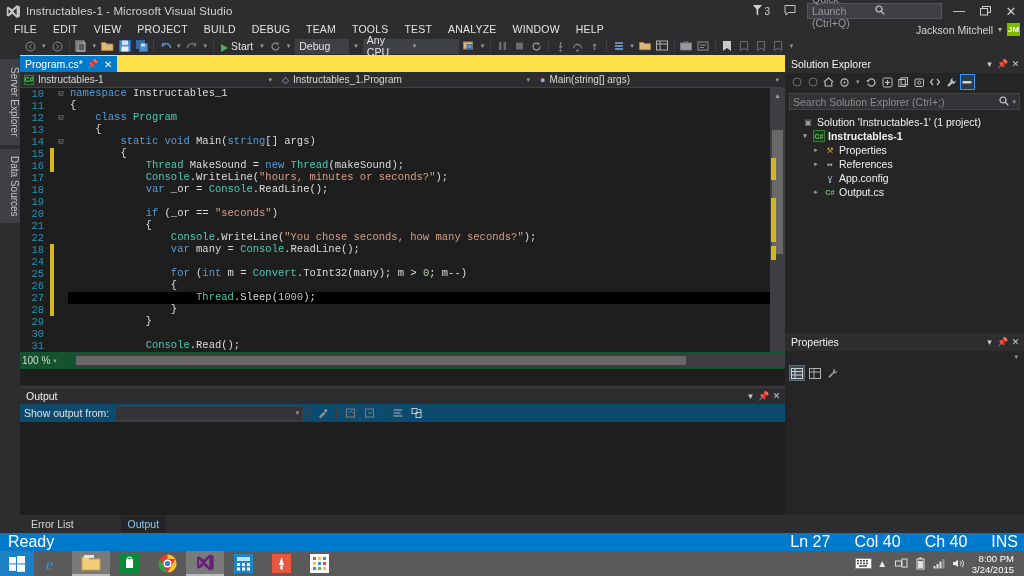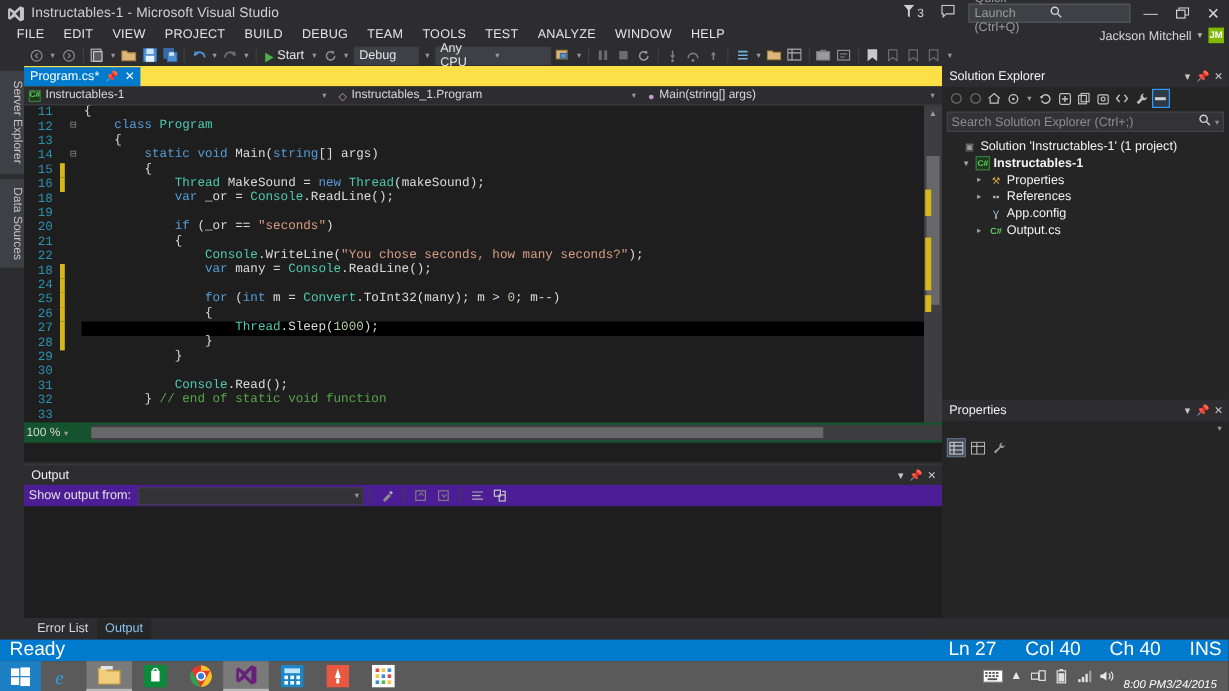--- a/index.html
+++ b/index.html
@@ -196,35 +196,35 @@
     background: #252526; border-top: 1px solid #3f3f46;
   }
   .pane-head {
     height: 16px; display: flex; align-items: center; padding: 0 2px;
     background: #2d2d30;
   }
   .pane-title { color: #f1f1f1; font-size: 10.5px; padding-left: 4px; flex: 1; }
   .pane-btn { width: 13px; height: 14px; display: flex; align-items: center; justify-content: center; color: #c8c8c8; font-size: 9px; }
   .out-toolbar {
     height: 18px; display: flex; align-items: center; gap: 2px; padding-left: 4px;
-    background: #4c1d95;
+    background: #0c4a6e;
   }
   .out-toolbar .lab { color: #e0e0e0; font-size: 10.5px; }
   .out-combo {
     width: 188px; height: 15px; background: #333337; border: 1px solid #3f3f46;
     display: flex; align-items: center; margin-left: 4px;
   }
   .out-combo .cv { margin-left: auto; color: #9a9a9a; font-size: 7px; padding-right: 3px; }
   .out-sep { width: 1px; height: 12px; background: #3f3f46; margin: 0 3px; }
   .out-body { position: absolute; top: 34px; left: 0; right: 0; bottom: 0; background: #1e1e1e; }
 
   
   .bottom-tabs {
     position: absolute; top: 515px; left: 20px; width: 765px; height: 18px;
-    background: #2d2d30; display: flex; align-items: center; padding-left: 4px;
+    background: #2d2d30; display: flex; align-items: center; padding-left: 4px; gap: 40px;
   }
   .btab { padding: 0 7px; height: 17px; display: flex; align-items: center; color: #d8d8d8; font-size: 10.5px; }
   .btab.active { background: #252526; color: #8bc4ef; }
 
   
   .rightdock {
     position: absolute; top: 55px; right: 0; width: 239px; height: 460px;
     background: #2d2d30;
   }
   .se { position: absolute; top: 0; left: 0; width: 239px; height: 278px; background: #252526; }
@@ -285,22 +285,22 @@
   }
   .tb-app {
     width: 38px; height: 25px; display: flex; align-items: center; justify-content: center;
   }
   .tb-app.active { background: #7a7a7a; border-bottom: 2px solid #b9b9b9; }
   .tray {
     margin-left: auto; display: flex; align-items: center; gap: 0px; padding-right: 4px; height: 25px;
   }
   .tray-ico { width: 19px; height: 25px; display: flex; align-items: center; justify-content: center; color: #e8e8e8; font-size: 10px; }
   .clock {
-    display: flex; flex-direction: row; align-items: flex-end; justify-content: center;
-    color: #fff; font-size: 9.5px; line-height: 11px; padding: 0 6px 0 4px; height: 25px; font-style: italic;
+    display: flex; flex-direction: column; align-items: flex-end; justify-content: center;
+    color: #fff; font-size: 9.5px; line-height: 11px; padding: 0 6px 0 4px; height: 25px;
   }
 </style>
 </head>
 <body>
 
 <div id="app">
 
   <div class="titlebar">
     <div class="vs-logo">
       <svg viewBox="0 0 16 16">
@@ -573,20 +573,26 @@
         <span class="ico-mth">●</span>
         <span class="lbl">Main(string[] args)</span>
         <span class="dd">▾</span>
       </div>
     </div>
 
     <div class="code-area">
       <table class="code-table">
         <tbody id="code-body">
             <tr class="row">
+              <td class="ln">10</td>
+              <td class="chg"></td>
+              <td class="fold">⊟</td>
+              <td class="codeline"><span class="kw">namespace </span><span class="pl">Instructables_1</span></td>
+            </tr>
+            <tr class="row">
               <td class="ln">11</td>
               <td class="chg"></td>
               <td class="fold"></td>
               <td class="codeline"><span class="pl">{</span></td>
             </tr>
             <tr class="row">
               <td class="ln">12</td>
               <td class="chg"></td>
               <td class="fold">⊟</td>
               <td class="codeline"><span class="kw">    class </span><span class="ty">Program</span></td>
@@ -607,20 +613,26 @@
               <td class="ln">15</td>
               <td class="chg mod"></td>
               <td class="fold"></td>
               <td class="codeline"><span class="pl">        {</span></td>
             </tr>
             <tr class="row">
               <td class="ln">16</td>
               <td class="chg mod"></td>
               <td class="fold"></td>
               <td class="codeline"><span class="pl">            </span><span class="ty">Thread</span><span class="pl"> MakeSound = </span><span class="kw">new </span><span class="ty">Thread</span><span class="pl">(makeSound);</span></td>
+            </tr>
+            <tr class="row">
+              <td class="ln">17</td>
+              <td class="chg"></td>
+              <td class="fold"></td>
+              <td class="codeline"><span class="pl">            </span><span class="ty">Console</span><span class="pl">.WriteLine(</span><span class="st">"hours, minutes or seconds?"</span><span class="pl">);</span></td>
             </tr>
             <tr class="row">
               <td class="ln">18</td>
               <td class="chg"></td>
               <td class="fold"></td>
               <td class="codeline"><span class="pl">            </span><span class="kw">var</span><span class="pl"> _or = </span><span class="ty">Console</span><span class="pl">.ReadLine();</span></td>
             </tr>
             <tr class="row">
               <td class="ln">19</td>
               <td class="chg"></td>

